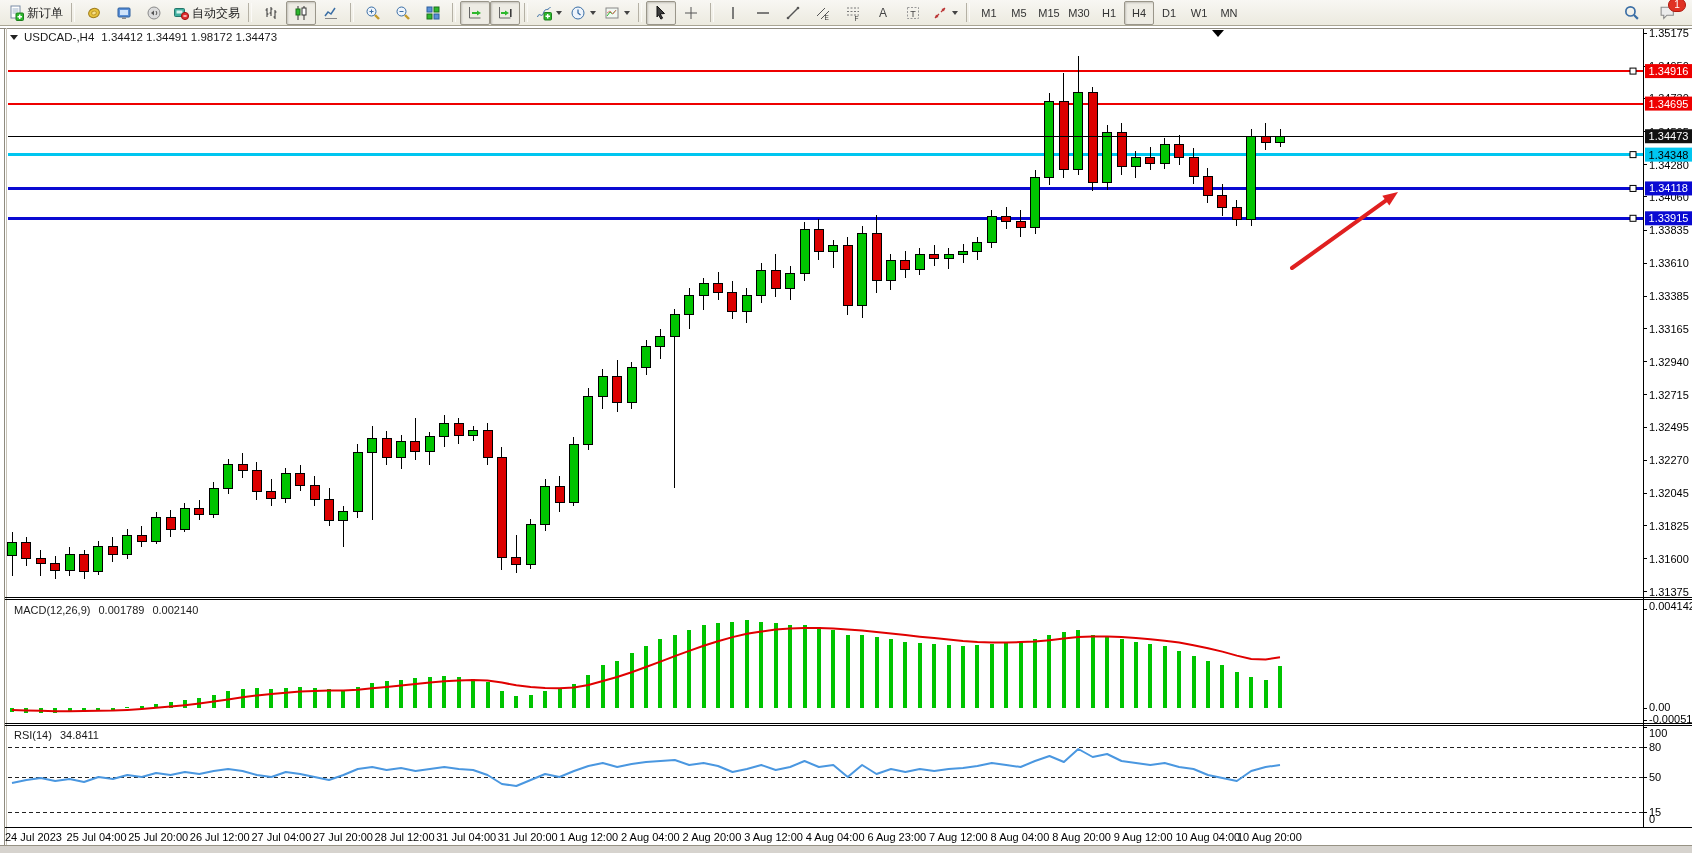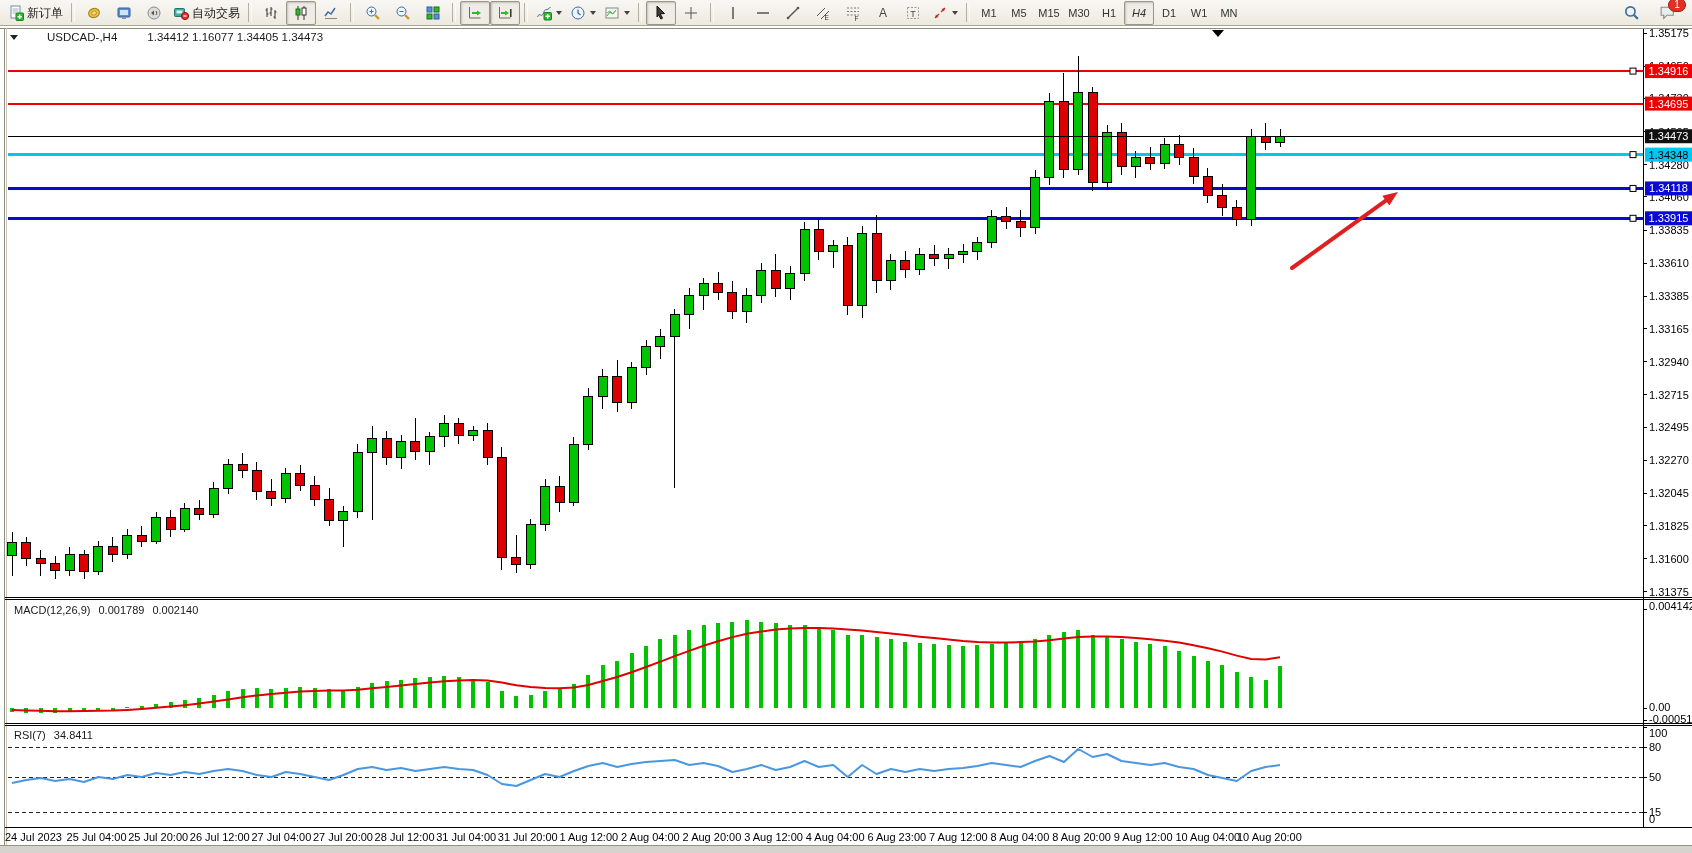--- a/index.html
+++ b/index.html
@@ -6,31 +6,31 @@
   .stage{position:relative;width:1692px;height:853px;background:#ffffff;
          font-family:"Liberation Sans",sans-serif;overflow:hidden;}
   
   .toolbar{position:absolute;left:0;top:0;width:1692px;height:26px;z-index:10;
            background:linear-gradient(#f8f7f3,#eceadf);border-bottom:1px solid #a9a593;
            display:flex;align-items:center;padding:0 4px;box-sizing:border-box;}
   .tb-group{display:flex;align-items:center;}
   .tb-sep{width:2px;height:19px;border-left:1px solid #b5b1a5;border-right:1px solid #fbfaf7;margin:0 4px;}
   .tb-btn{height:22px;min-width:22px;display:flex;align-items:center;justify-content:center;gap:3px;
           padding:0 3px;border:1px solid transparent;border-radius:2px;font-size:12px;color:#222;cursor:default;white-space:nowrap;}
-  .tb-btn.pressed{border:1px solid #9a968a;background:#eeece4;box-shadow:inset 1px 1px 2px rgba(0,0,0,.18);font-style:italic;}
+  .tb-btn.pressed{border:1px solid #9a968a;background:#eeece4;box-shadow:inset 1px 1px 2px rgba(0,0,0,.18);}
   .tb-btn svg{display:block;}
   .tb-btn .tb-label{line-height:22px;}
   .caret{width:0;height:0;border-left:3px solid transparent;border-right:3px solid transparent;border-top:4px solid #444;margin-left:1px;}
   .tb-right{margin-left:auto;display:flex;align-items:center;gap:6px;padding-right:6px;}
   .tb-badge{position:absolute;right:-5px;top:-4px;background:#e03224;color:#fff;border-radius:8px;
             font-size:10px;line-height:12px;min-width:12px;text-align:center;padding:0 2px;border:1px solid #b0170c;}
   .tb-chat{position:relative;}
   .tf .tb-label{font-size:11px;color:#333;}
   
-  .chart-title{position:absolute;left:10px;top:31px;z-index:5;font-size:11.5px;color:#1a1a1a;display:flex;align-items:center;gap:23px;}
+  .chart-title{position:absolute;left:10px;top:31px;z-index:5;font-size:11.5px;color:#1a1a1a;display:flex;align-items:center;}
   .tri-down{width:0;height:0;border-left:4px solid transparent;border-right:4px solid transparent;border-top:5px solid #222;display:inline-block;margin-right:6px;}
   .ind-label{position:absolute;z-index:5;font-size:11px;color:#1a1a1a;}
   .ind-label span{margin-right:5px;}
   #plot{position:absolute;left:0;top:0;z-index:1;}
   svg text{font-family:"Liberation Sans",sans-serif;}
   .bottom-strip{position:absolute;left:0;bottom:0;width:1692px;height:7px;background:#d6d3ce;border-top:1px solid #979284;z-index:4;}
 </style>
 </head>
 <body>
 
@@ -714,28 +714,28 @@
       <text x="1668.5" y="222.29408799999916" font-size="11" text-anchor="middle" fill="#ffffff">1.33915</text>
       <rect x="1645" y="129.23527760000036" width="47" height="14" fill="#111111"></rect>
       <text x="1668.5" y="140.23527760000036" font-size="11" text-anchor="middle" fill="#ffffff">1.34473</text>
       <line x1="1292" y1="268" x2="1385.8095584271189" y2="200.74031659942423" stroke="#e02020" stroke-width="4" stroke-linecap="round"></line>
       <polygon points="1398,192 1382.3134317873491,195.86413997027176 1389.3056850668886,205.6164932285767" fill="#e02020"></polygon>
     </svg>
 
   <div class="chart-title">
     <span class="tri-down"></span>
     <span style="margin-right:7px;">USDCAD-,H4</span>
-    <span>1.34412 1.16077 1.34405 1.34473</span>
+    <span>1.34412 1.34491 1.98172 1.34473</span>
   </div>
 
   <div class="ind-label" style="left:14px;top:604px;">
     <span>MACD(12,26,9)</span>
     <span>0.001789</span>
     <span>0.002140</span>
   </div>
 
   <div class="ind-label" style="left:14px;top:729px;">
-    <span>RSI(7)</span>
+    <span>RSI(14)</span>
     <span>34.8411</span>
   </div>
 
   <div class="bottom-strip"></div>
 </div>
 
 </body></html>

